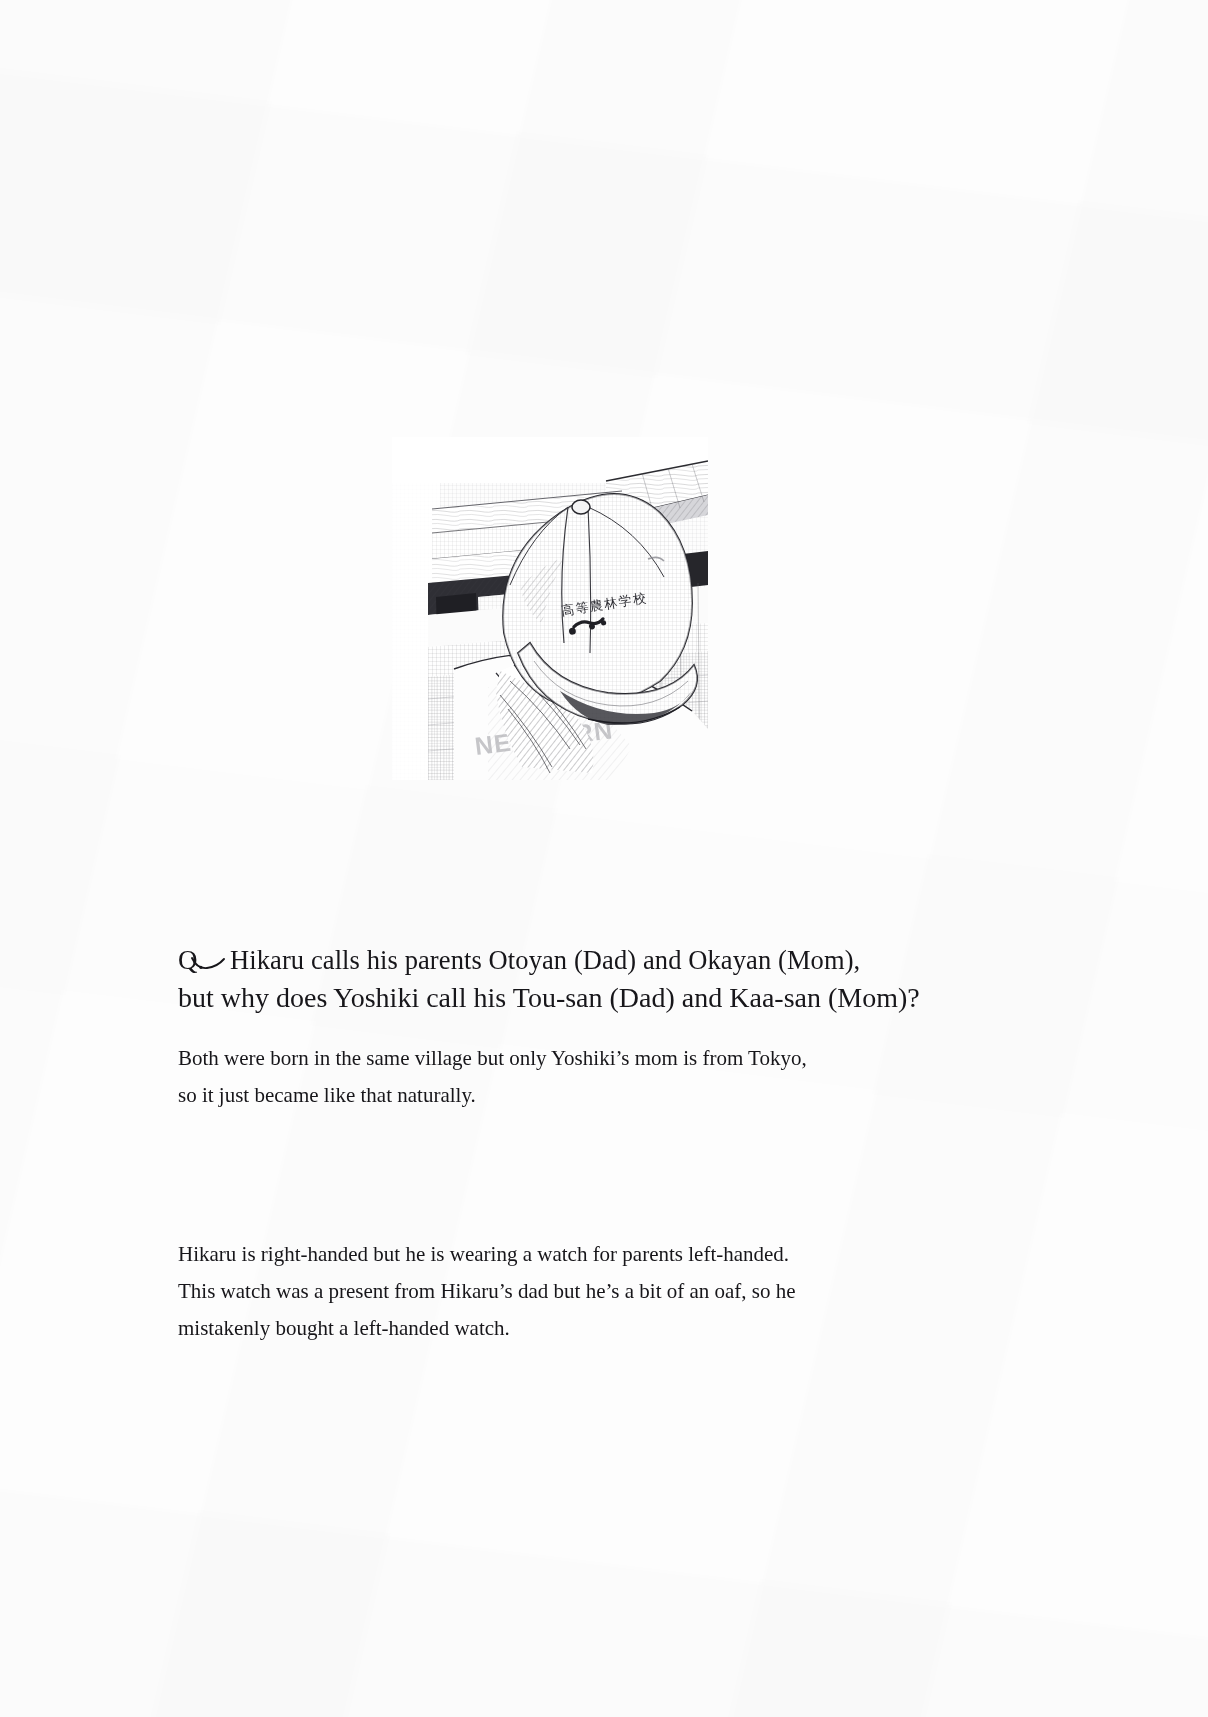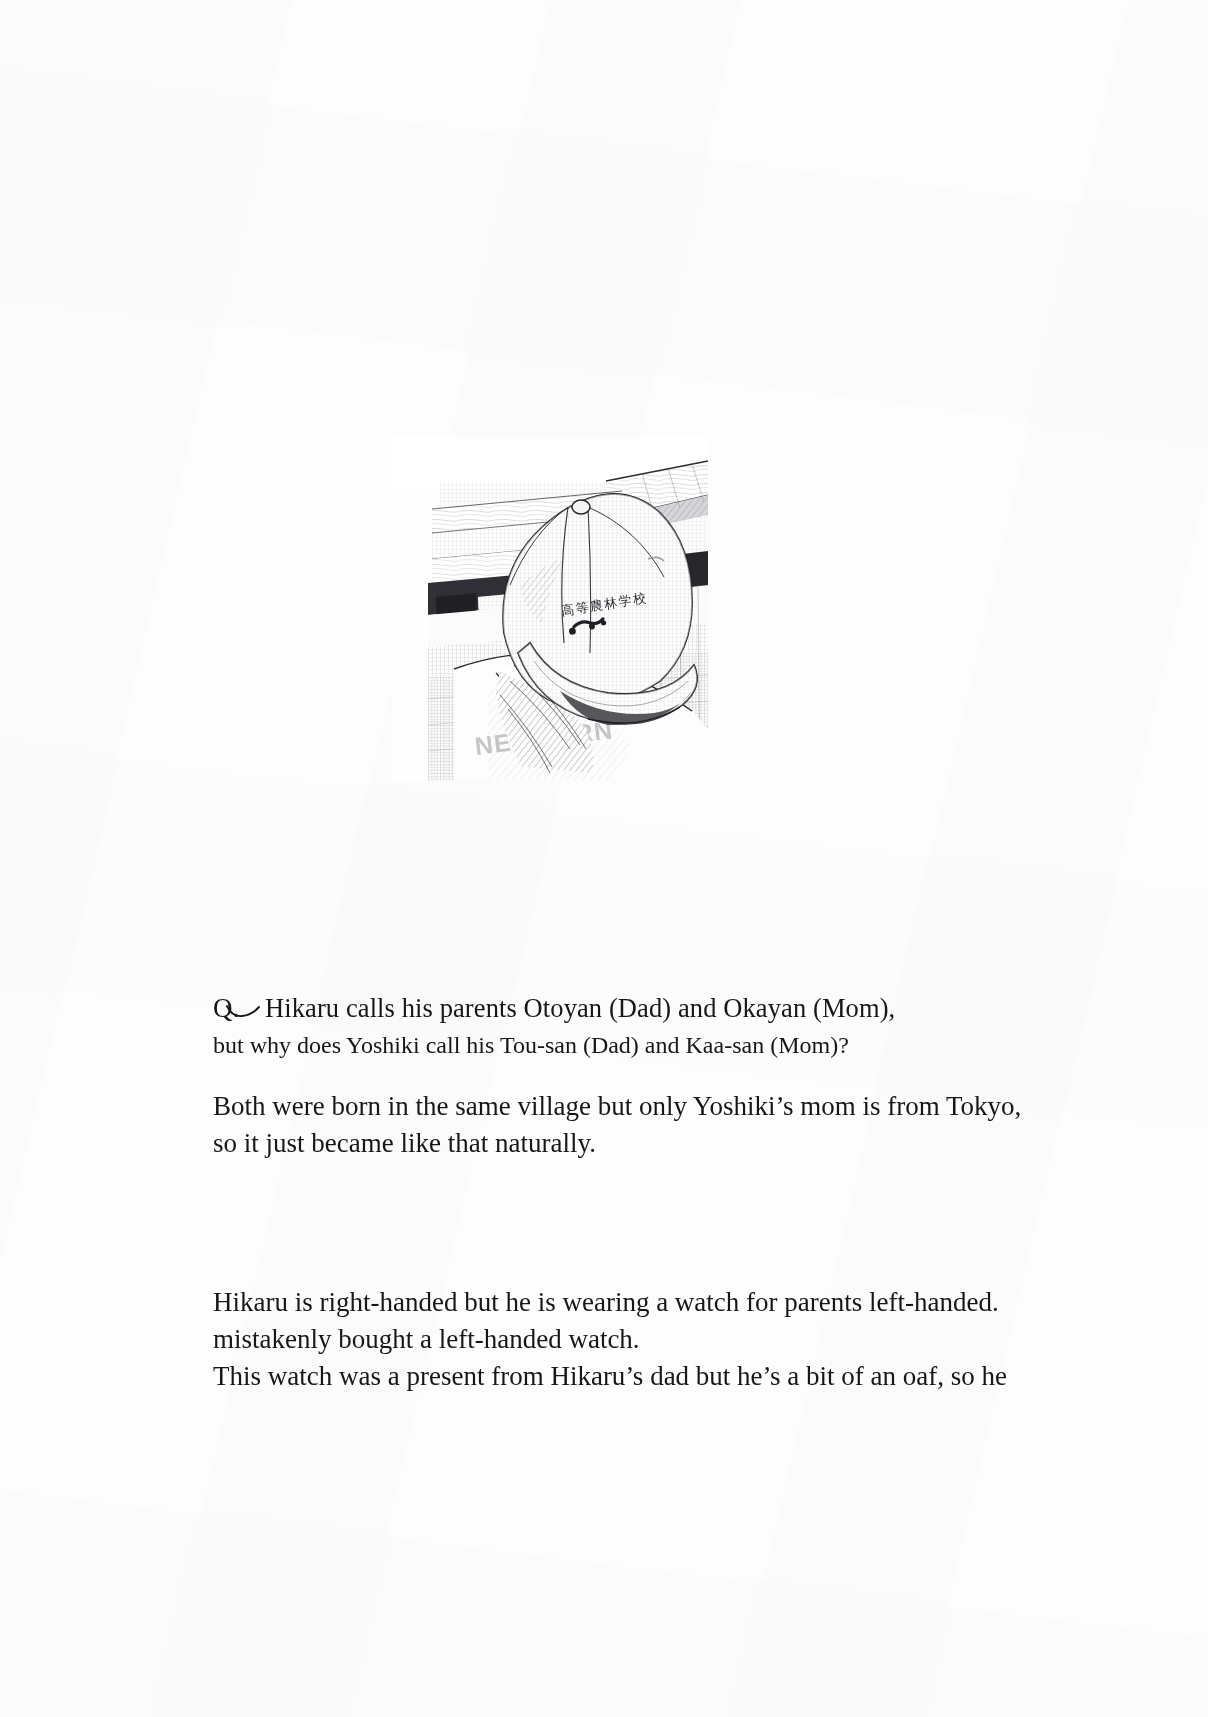--- a/index.html
+++ b/index.html
@@ -37,23 +37,22 @@
     height: 343px;
     overflow: hidden;
     background: #fbfbfb;
   }
   .panel-art { position:absolute; inset:0; }
 
   
   .text-column {
     position: absolute;
     left: 178px;
-    top: 990px;
+    top: 942px;
     width: 800px;
-    margin-left: 35px;
   }
   .qa-block { margin-bottom: 0; }
   .q-line {
     font-size: 26.5px;
     line-height: 37px;
     white-space: nowrap;
     letter-spacing: .1px;
   }
   .q-mark {
     position: relative;
@@ -65,26 +64,26 @@
   .q-swash {
     position: absolute;
     left: 13px;
     top: 13px;
     width: 34px;
     height: 16px;
     pointer-events: none;
   }
   .q-cont {
     padding-left: 52px;
-    font-size: 24px;
+    font-size: 28px;
     line-height: 37px;
     white-space: nowrap;
   }
   .answer {
-    font-size: 27px;
+    font-size: 21px;
     line-height: 37px;
     margin-top: 24px;
   }
   .answer div { white-space: nowrap; }
   .gap-between { height: 78px; }
 </style>
 </head>
 <body>
 
 <div class="page">
@@ -262,19 +261,19 @@
         <div>so it just became like that naturally.</div>
       </div>
     </div>
 
     <div class="gap-between"></div>
 
     <div class="qa-block">
 
       <div class="answer" style="margin-top:44px">
         <div>Hikaru is right-handed but he is wearing a watch for parents left-handed.</div>
+        <div>This watch was a present from Hikaru’s dad but he’s a bit of an oaf, so he</div>
         <div>mistakenly bought a left-handed watch.</div>
-        <div>This watch was a present from Hikaru’s dad but he’s a bit of an oaf, so he</div>
       </div>
     </div>
 
   </div>
 </div>
 
 </body></html>

